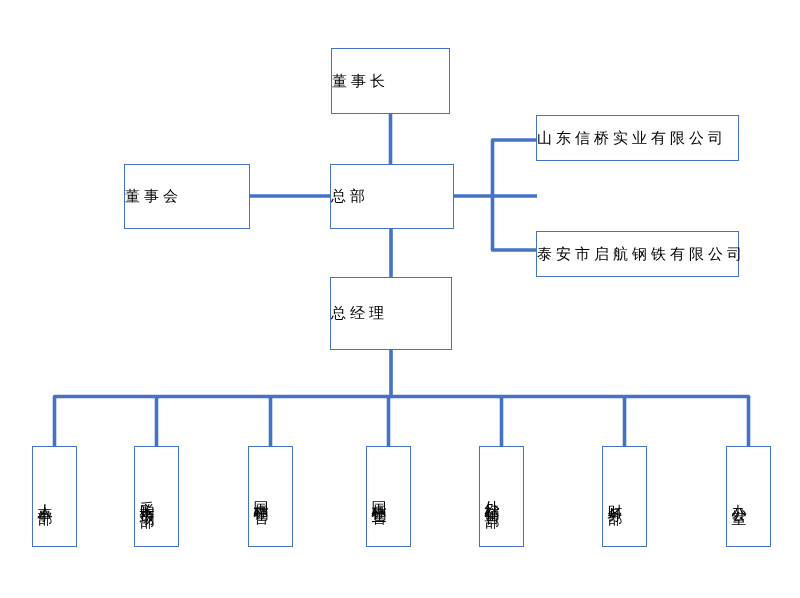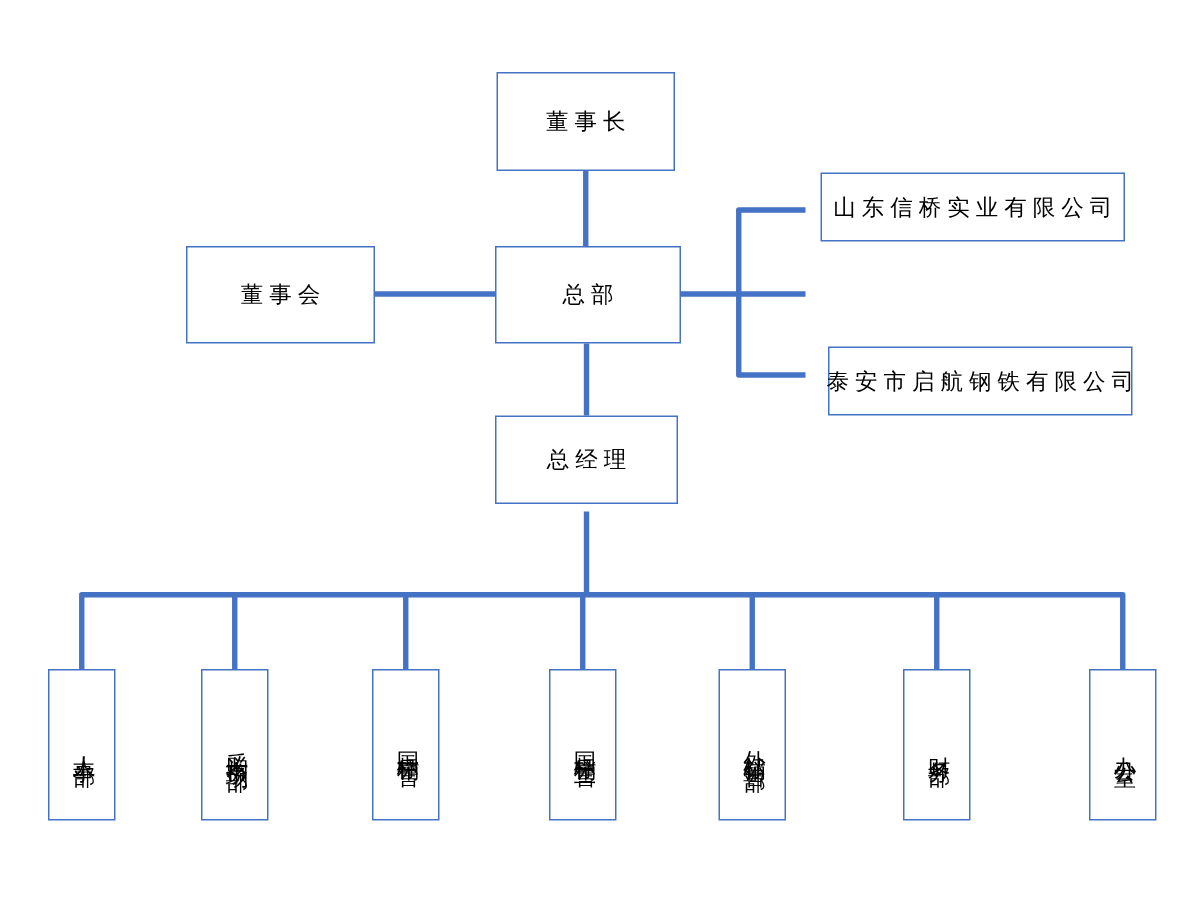--- a/index.html
+++ b/index.html
@@ -22,45 +22,45 @@
     stroke-width: 3.6;
     stroke-linejoin: round;
   }
   .box {
     position: absolute;
     box-sizing: border-box;
     border: 1.4px solid var(--box-border, #4472C4);
     background: var(--background, #FFFFFF);
     display: flex;
     align-items: center;
-    justify-content: center;
     color: var(--text, #000000);
     font-size: 15px;
+    font-family: Liberation Mono, monospace;
   }
   .hlabel {
     letter-spacing: 4px;
     margin-right: -4px;
     white-space: nowrap;
   }
   .vlabel {
     writing-mode: vertical-rl;
     text-orientation: upright;
     letter-spacing: 3px;
     white-space: nowrap;
   }
   
   .chairman      { left: 331px; top: 48px;  width: 119px; height: 66px; }
   .board         { left: 124px; top: 164px; width: 126px; height: 65px; }
   .headquarters  { left: 330px; top: 164px; width: 124px; height: 65px; }
-  .gm            { left: 330px; top: 277px; width: 122px; height: 59px; }
+  .gm            { left: 330px; top: 277px; width: 122px; height: 73px; }
   
   .sub   { left: 536px; width: 203px; height: 46px; }
-  .sub-0 { top: 115px; margin-left: 11px; }
+  .sub-0 { top: 115px; }
   .sub-1 { top: 172px; }
-  .sub-2 { top: 231px; margin-left: 16px; }
+  .sub-2 { top: 231px; }
   
   .dept   { top: 446px; width: 45px; height: 101px; }
   .dept-0 { left: 32px; }
   .dept-1 { left: 134px; }
   .dept-2 { left: 248px; }
   .dept-3 { left: 366px; }
   .dept-4 { left: 479px; }
   .dept-5 { left: 602px; }
   .dept-6 { left: 726px; }
 </style>

